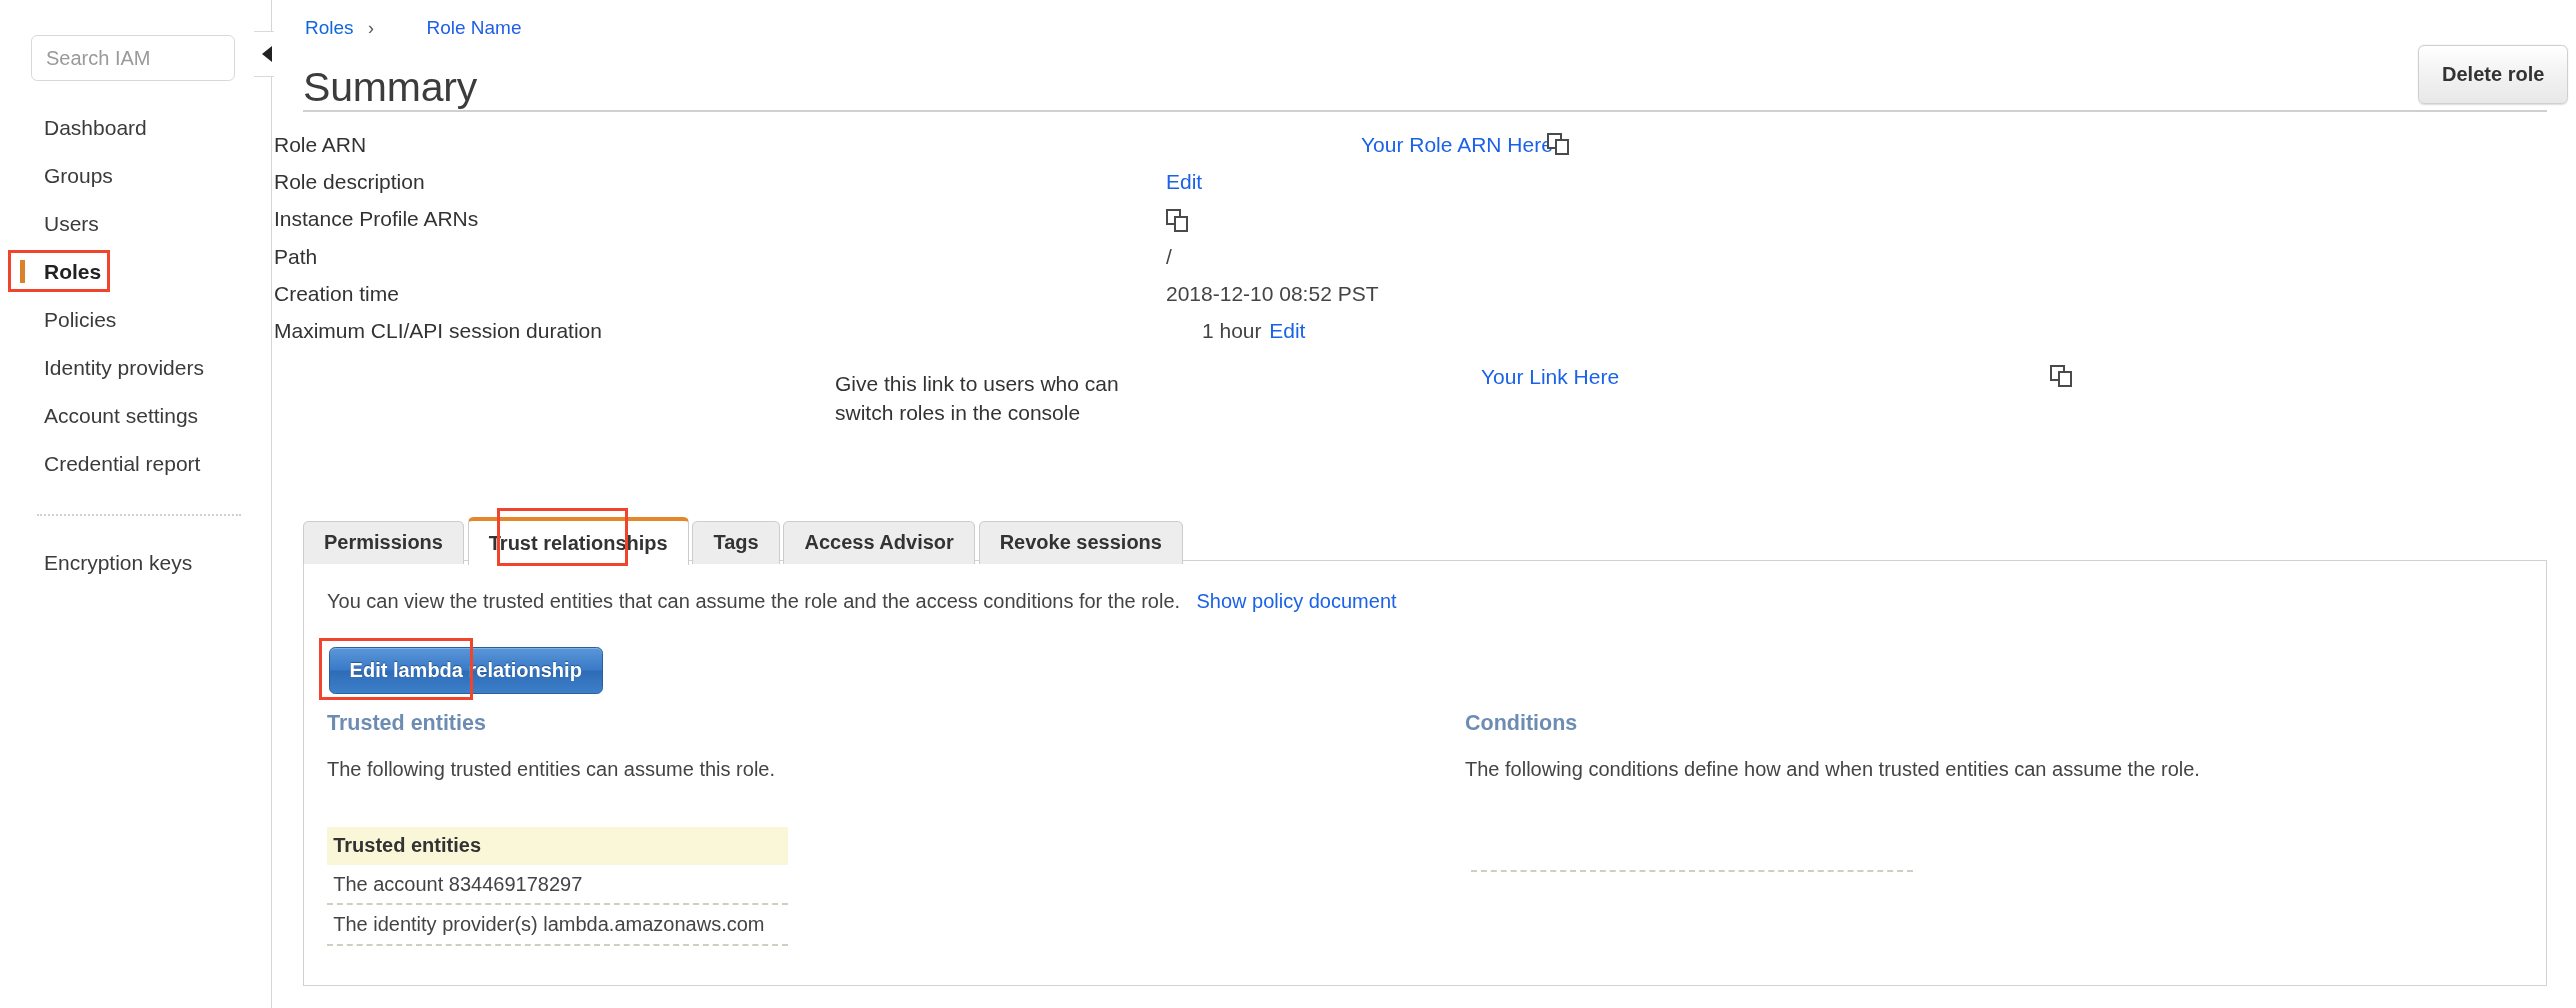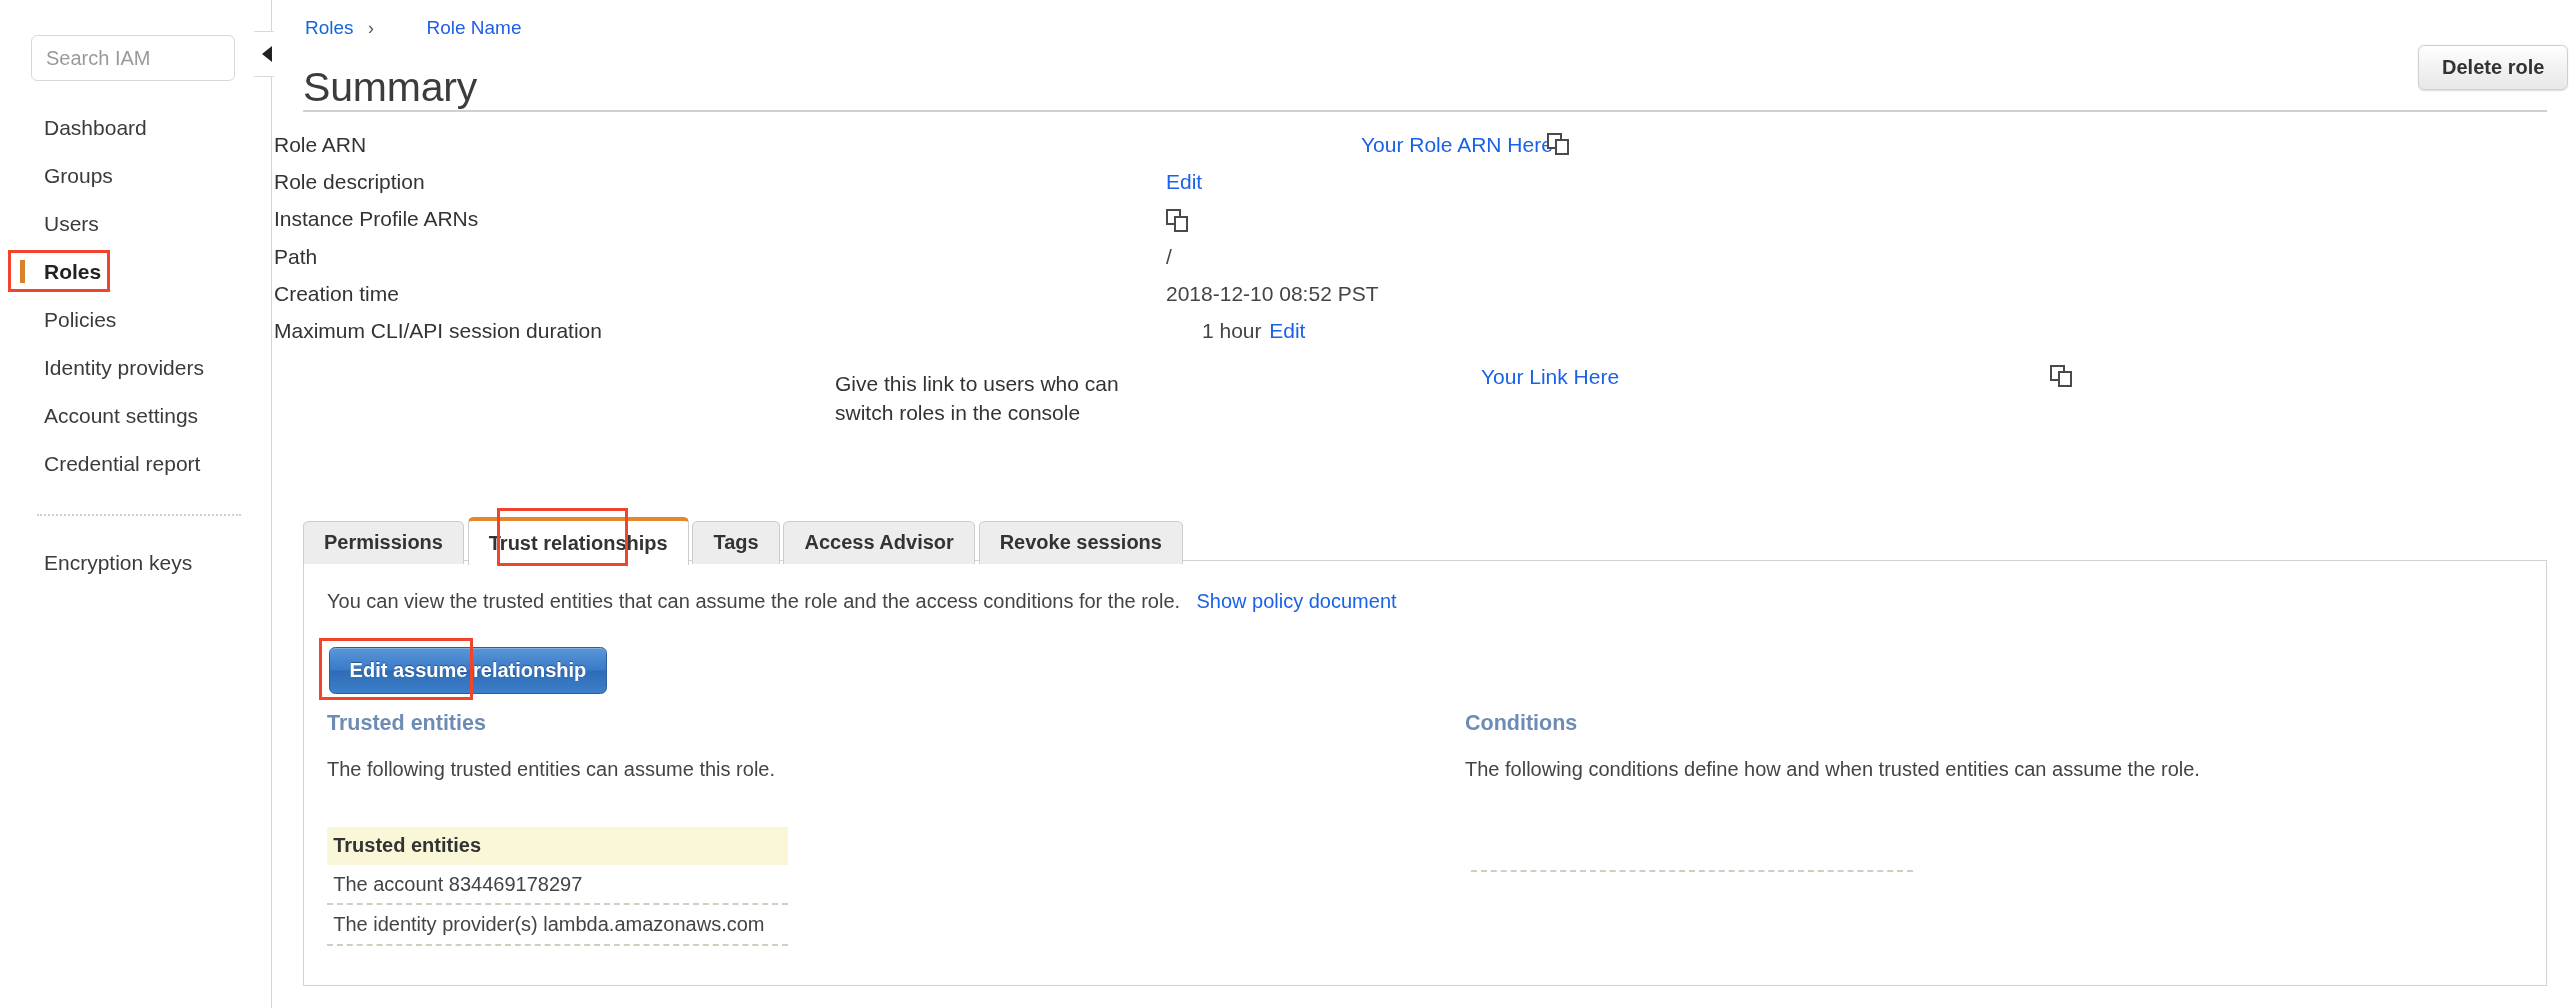--- a/index.html
+++ b/index.html
@@ -128,21 +128,21 @@
     left: 29px; top: 37px;
     font-size: 41px;
     font-weight: normal;
     color: #3c3c3c;
     letter-spacing: -0.2px;
   }
 
   #delete-role-btn {
     position: absolute;
     right: 7.7px; top: 45px;
-    padding: 10px 23px;
+    padding: 17px 23px;
     font-size: 20px;
     font-weight: bold;
     color: #333;
     background: linear-gradient(to bottom, #ffffff 0%, #f2f2f2 50%, #e8e8e8 100%);
     border: 1.5px solid #cfcfcf;
     border-radius: 6.2px;
     box-shadow: 0 0.8px 1.5px rgba(0,0,0,0.14);
     cursor: pointer;
     font-family: "Liberation Sans", sans-serif;
   }
@@ -435,21 +435,21 @@
       </div>
     <div id="tab-highlight"></div>
 
     <div id="panel">
 
       <div id="panel-intro">
         <span>You can view the trusted entities that can assume the role and the access conditions for the role.</span>
         <span class="link">Show policy document</span>
       </div>
 
-      <button id="edit-trust-btn">Edit assume relationship</button>
+      <button id="edit-trust-btn">Edit lambda relationship</button>
       <div id="btn-highlight"></div>
 
       <div class="col" id="col-left">
         <div class="col-heading">Trusted entities</div>
         <div class="col-desc">The following trusted entities can assume this role.</div>
         <table class="dtable" id="te-table">
           <thead>
             <tr>
               <th>Trusted entities</th>
             </tr>

